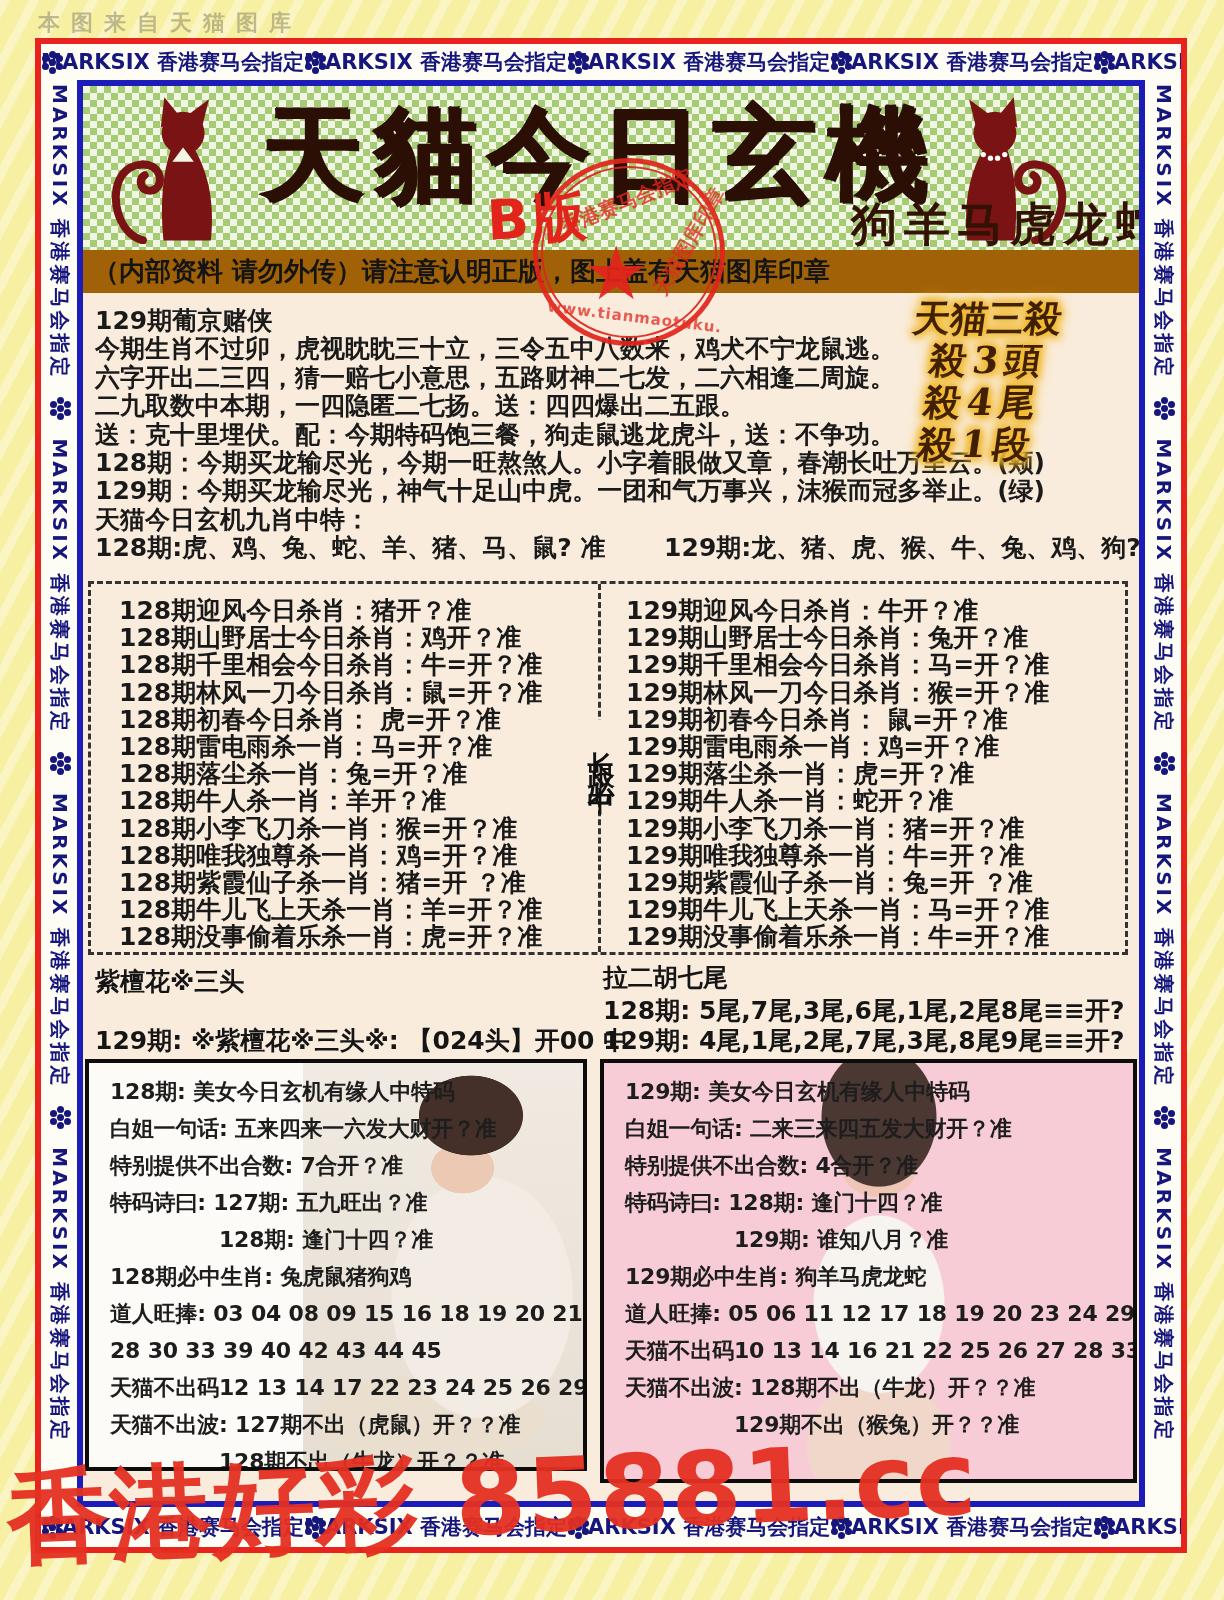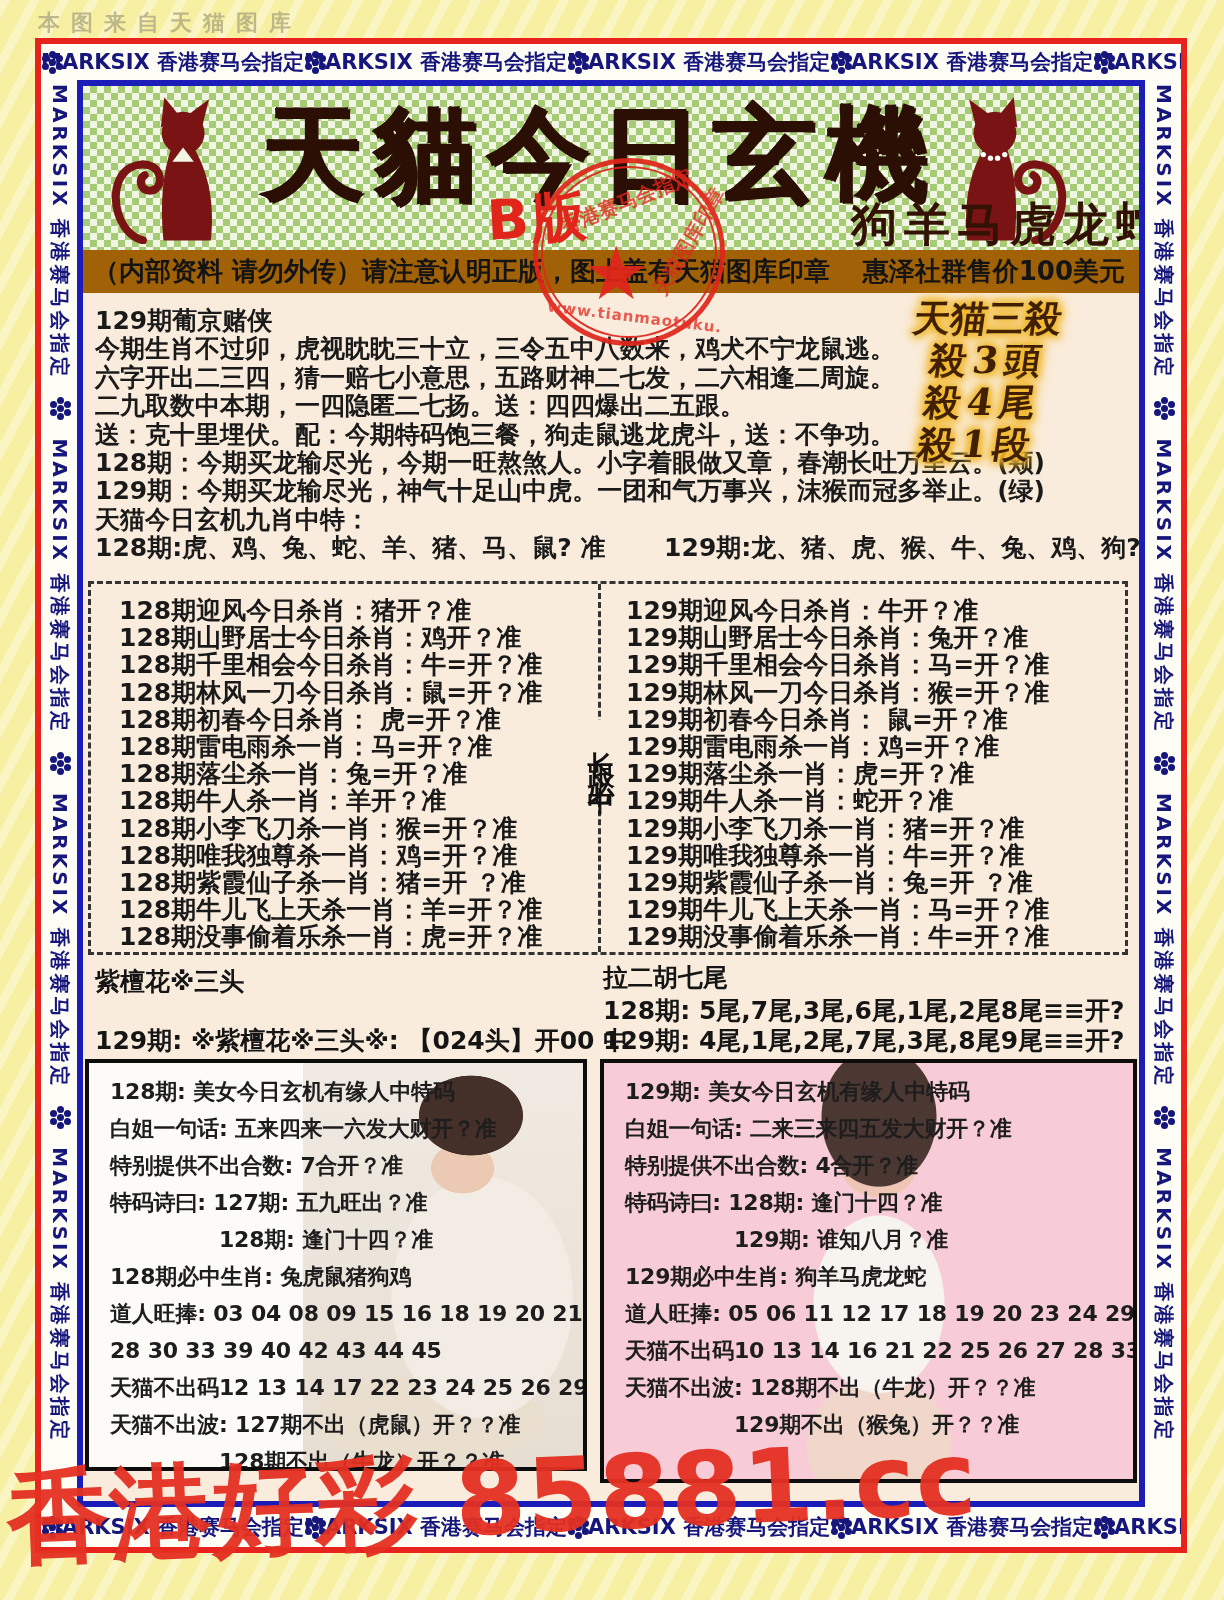--- a/index.html
+++ b/index.html
@@ -230,21 +230,20 @@
           <div class="ring2"></div>
           <div class="s1">香港赛马会指定</div>
           <div class="s2">天猫图库印章</div>
           <div class="star-icon">★</div>
           <div class="arc">www.tianmaotuku.</div>
         </div>
       </div>
 
       <div class="notice">
         <span>（内部资料 请勿外传）请注意认明正版，图上盖有天猫图库印章</span>
-        <span>惠泽社群售价100美元</span>
       </div>
 
       <div class="main">
 
         <div class="sansha-box">
             <div>天猫三殺</div>
             <div>殺3頭</div>
             <div>殺4尾</div>
             <div>殺1段</div>
           </div>

